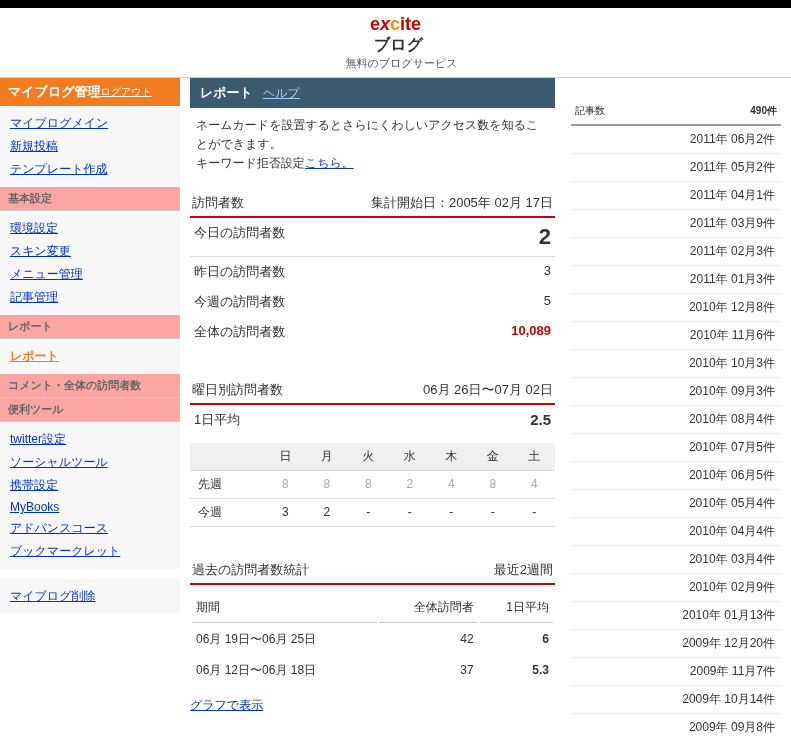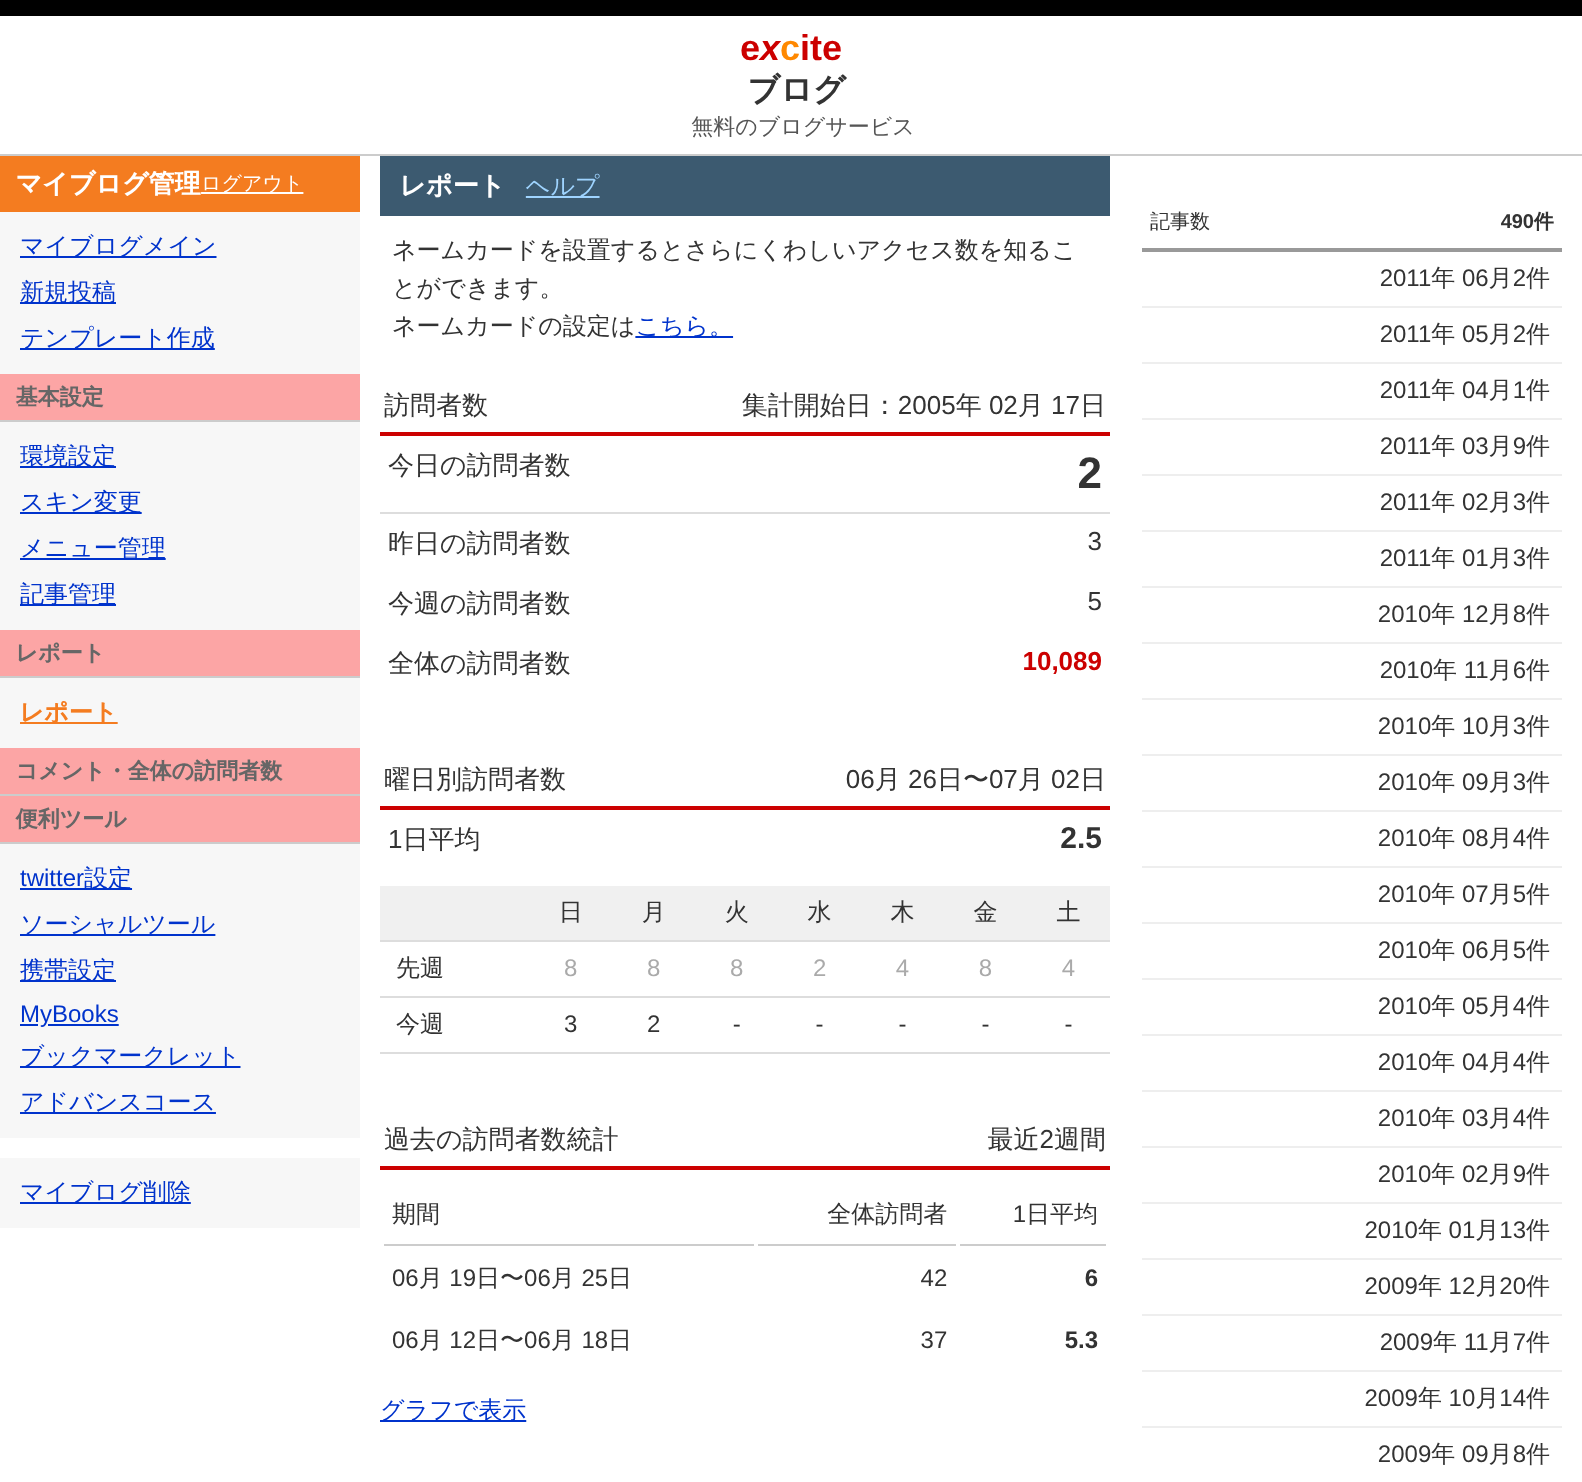--- a/index.html
+++ b/index.html
@@ -86,39 +86,39 @@
     </div>
 
     <div class="side-section">コメント・全体の訪問者数</div>
 
     <div class="side-section">便利ツール</div>
     <div class="side-links">
       <a href="#">twitter設定</a>
       <a href="#">ソーシャルツール</a>
       <a href="#">携帯設定</a>
       <a href="#">MyBooks</a>
+      <a href="#">アドバンスコース</a>
       <a href="#">ブックマークレット</a>
-      <a href="#">アドバンスコース</a>
     </div>
 
     <div class="side-links" style="margin-top:10px">
       <a href="#">マイブログ削除</a>
     </div>
   </div>
 
   <div class="main">
     <div class="content">
       <div class="report-header">
         <span>レポート</span>
         <a href="#" class="help">ヘルプ</a>
       </div>
       <div class="intro">
         <div>ネームカードを設置するとさらにくわしいアクセス数を知ることができます。</div>
         <div>
-          <span>ネームカードの設定は</span><a href="#">こちら。</a>
+          <span>キーワード拒否設定</span><a href="#">こちら。</a>
         </div>
       </div>
 
       <div class="section-head">
         <span>訪問者数</span>
         <span>集計開始日：2005年 02月 17日</span>
       </div>
       <div class="stat-row">
         <span>今日の訪問者数</span>
         <span class="big-num">2</span>

